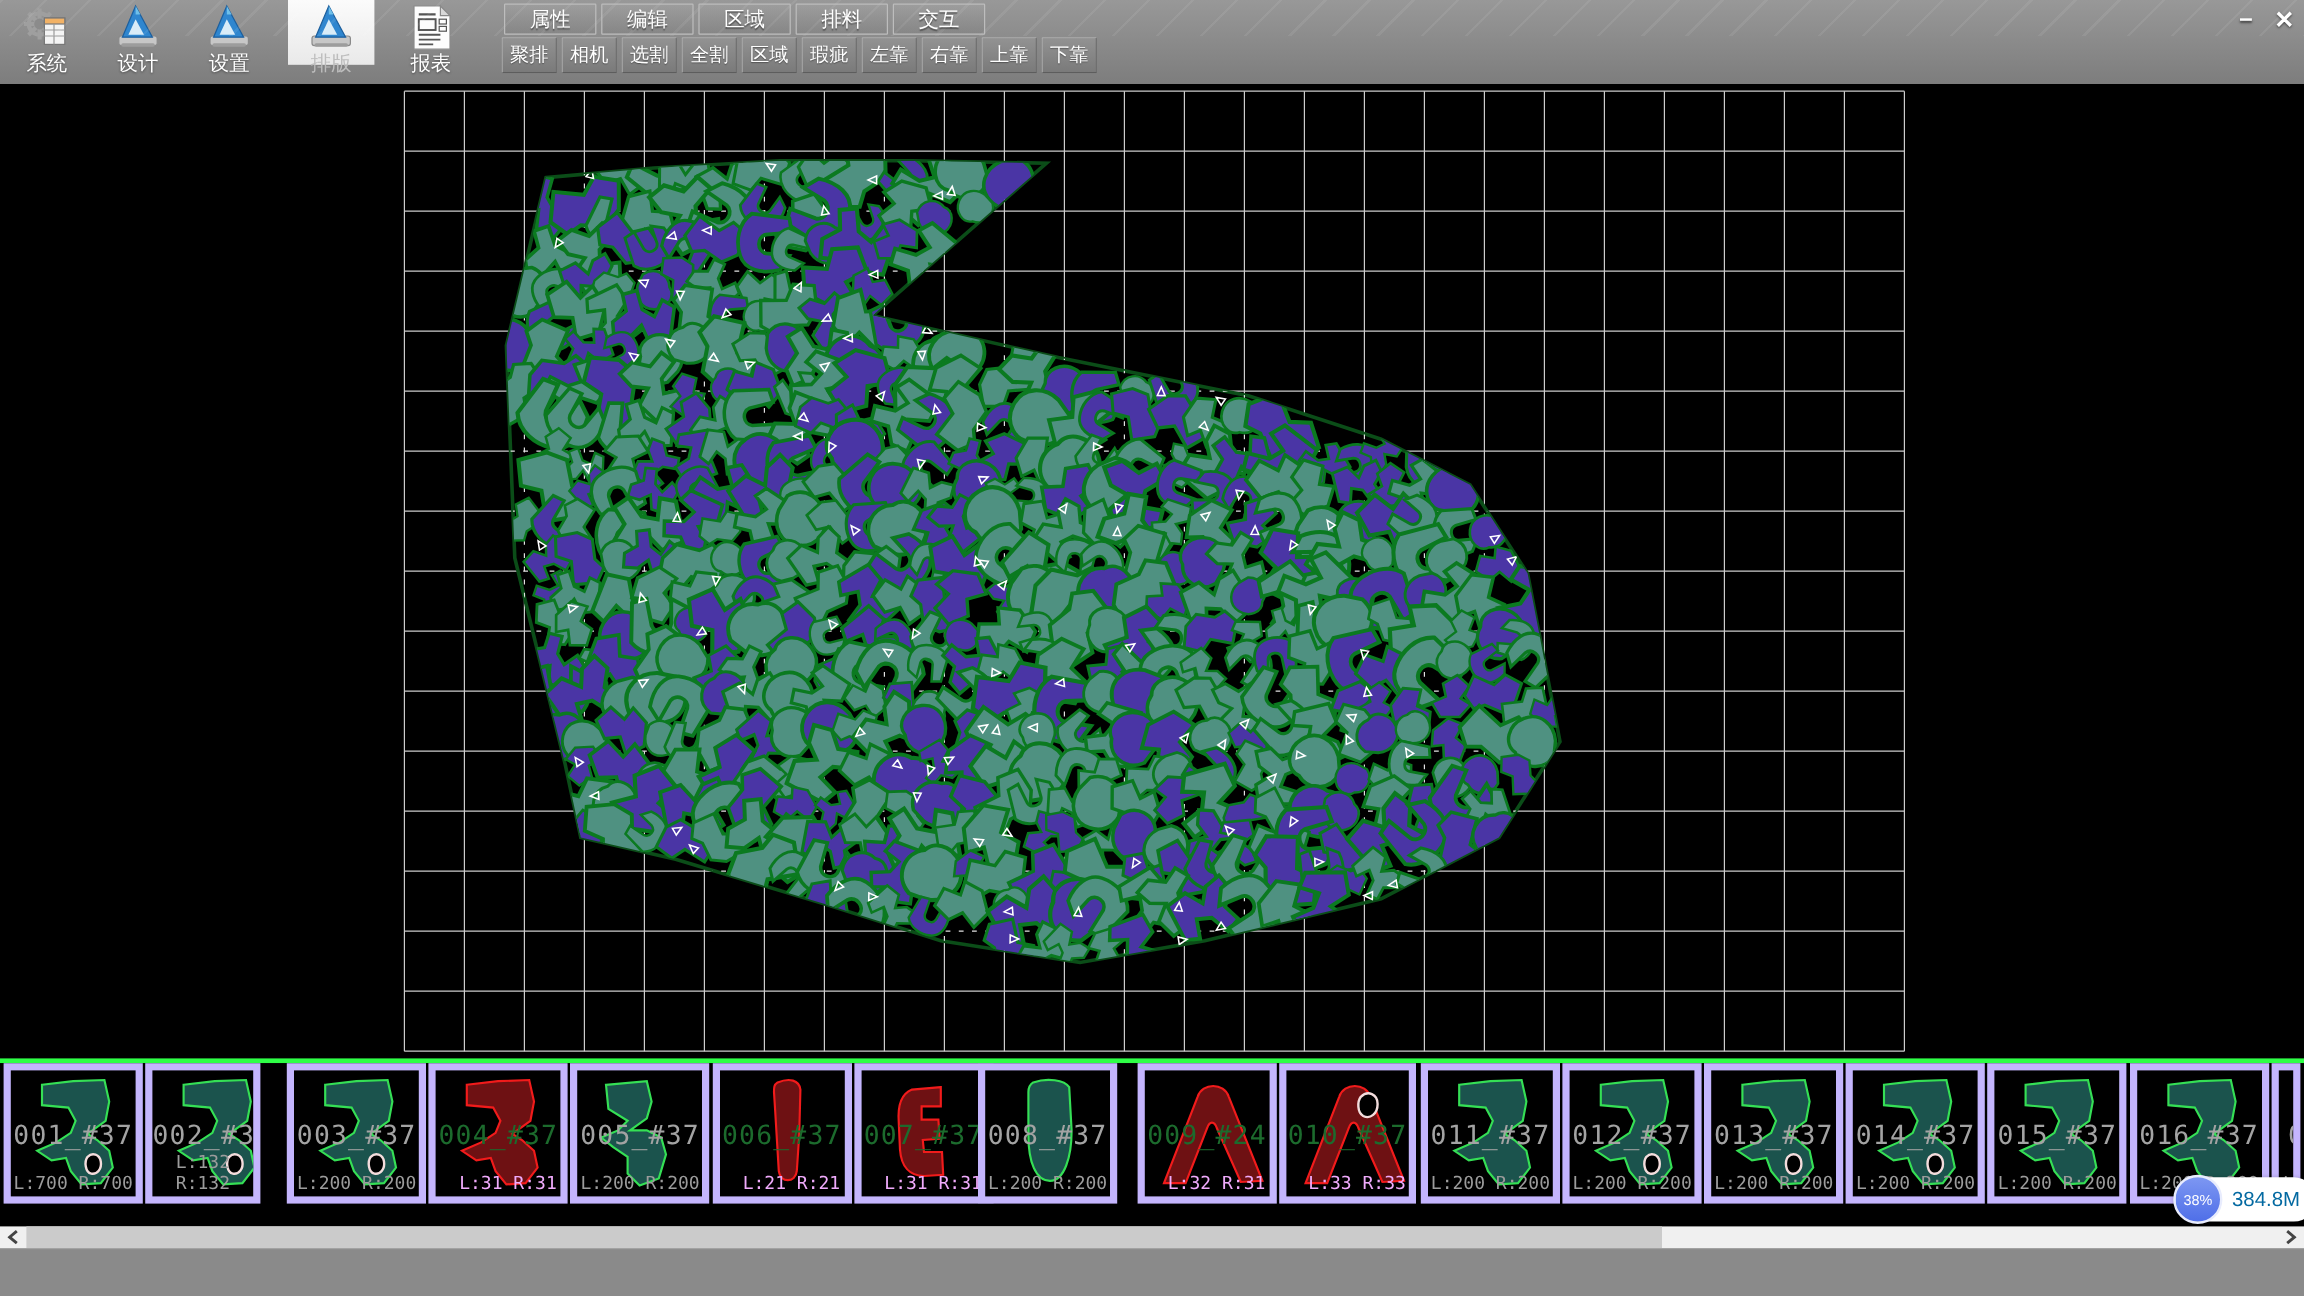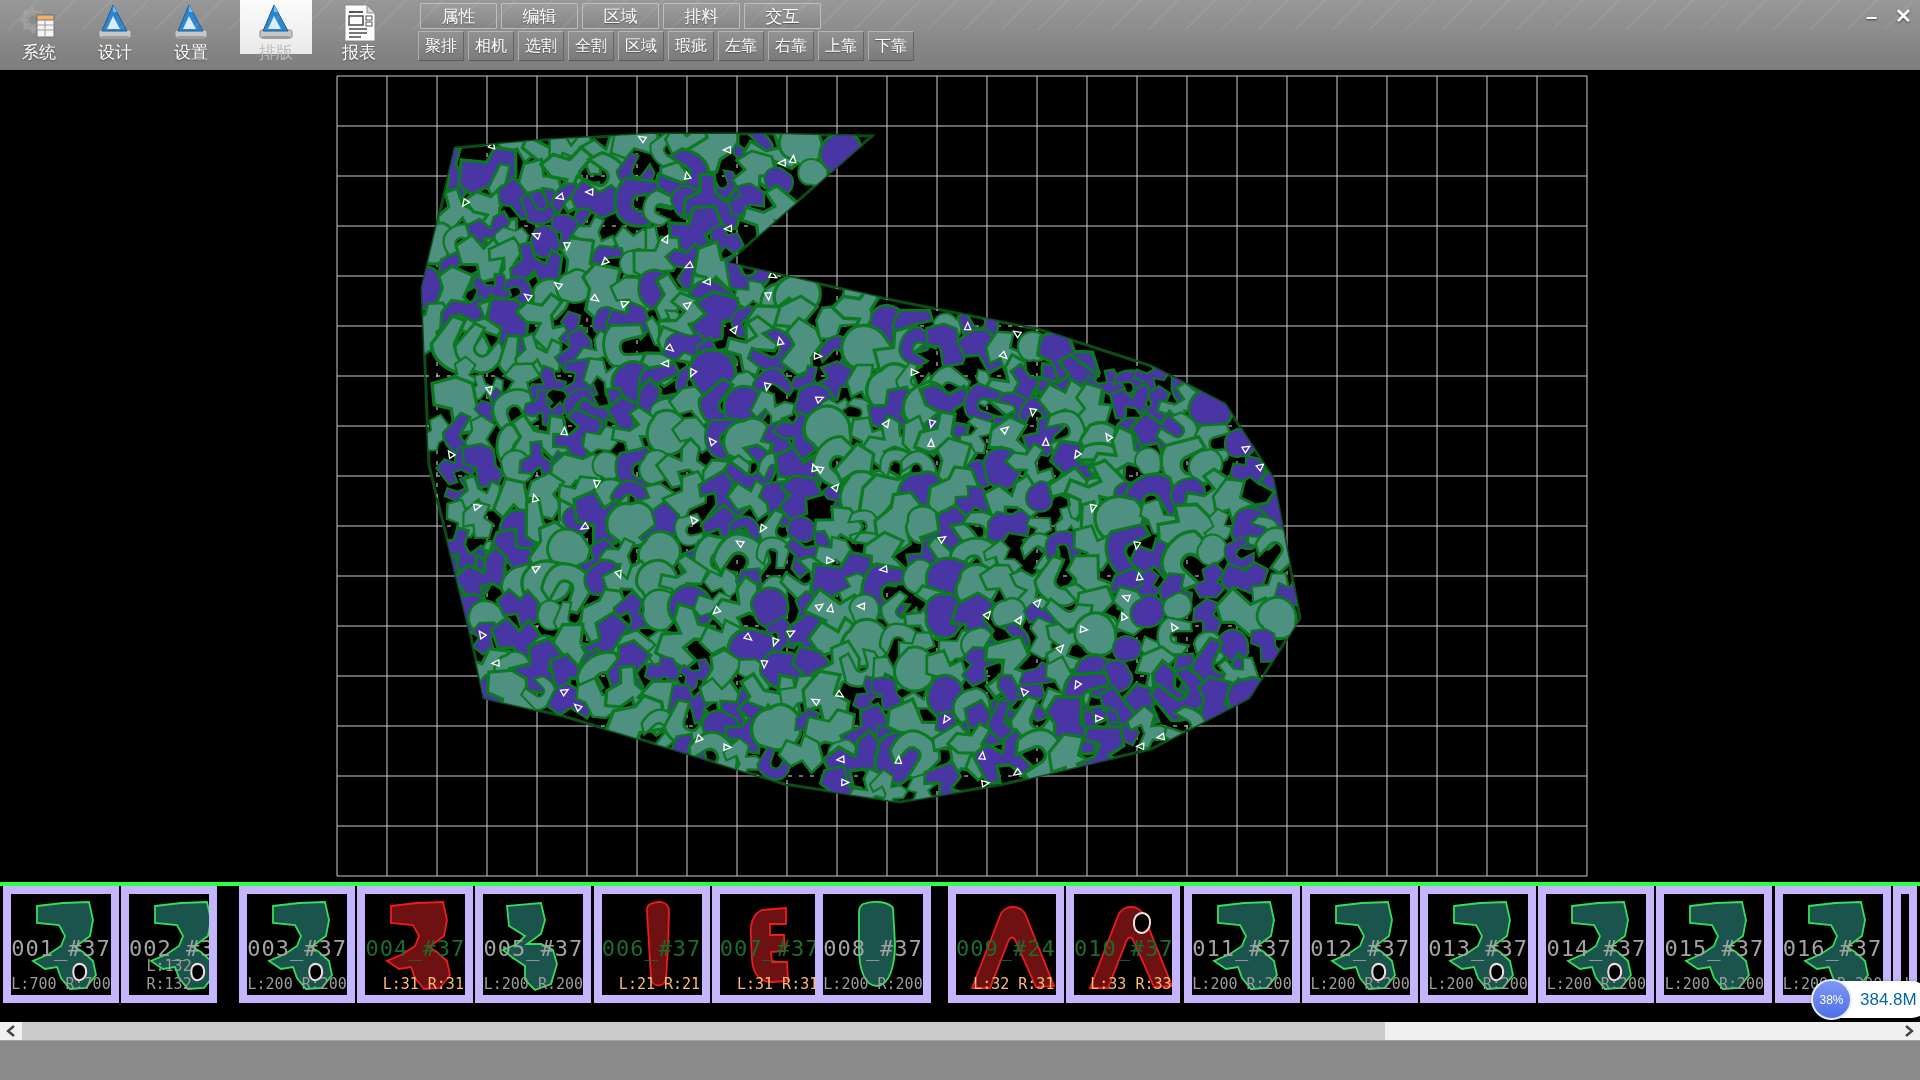--- a/index.html
+++ b/index.html
@@ -35,28 +35,28 @@
             text-shadow:0 1px 2px rgba(0,0,0,.6); z-index:4; }
 
   
   .canvas { position:absolute; left:0; top:70px; width:1920px; height:812px; background:#000; cursor:crosshair; }
 
   
   .greenline { position:absolute; left:0; top:882px; width:1920px; height:4px; background:#2eff46; }
 
   
   .strip { position:absolute; left:0; top:886px; width:1920px; height:136px; background:#000; }
-  .cell { position:absolute; top:0; height:117px; background:#000; border:8px solid #c4b5fd; cursor:pointer; overflow:hidden; }
+  .cell { position:absolute; top:0; height:117px; background:#000; border:6px solid #c4b5fd; cursor:pointer; overflow:hidden; }
   .cell svg { position:absolute; left:8px; top:2px; }
   .cell .tid { position:absolute; left:0; right:0; top:42px; text-align:center;
                font-family:"DejaVu Sans Mono", monospace; font-size:22px; letter-spacing:1px; }
   .cell .tsz { position:absolute; left:0; right:0; bottom:2px; text-align:center;
                font-family:"DejaVu Sans Mono", monospace; font-size:15px; }
   .cell.teal .tid { color:#a3a3a3; } .cell.teal .tsz { color:#9c9c9c; }
-  .cell.red  .tid { color:#1c6b2d; } .cell.red  .tsz { color:#fdba74;padding-left:16px; }
+  .cell.red  .tid { color:#1c6b2d; } .cell.red  .tsz { color:#f0abfc;padding-left:16px; }
 
   
   .badge { position:absolute; left:1812px; top:981px; height:37px; padding-right:13px; z-index:9;
            background:#fff; border-radius:19px; display:flex; align-items:center;
            box-shadow:0 1px 4px rgba(0,0,0,.35); cursor:pointer; }
   .badge .pc { width:41px; height:41px; border-radius:50%; margin:-2px 8px -2px -1px;
                background:linear-gradient(#7d97f2,#4f6fe8); border:2px solid #e8ecfd;
                color:#fff; font-size:12px; display:flex; align-items:center; justify-content:center; }
   .badge .mem { color:#0369a1; font-size:17px; }
 

